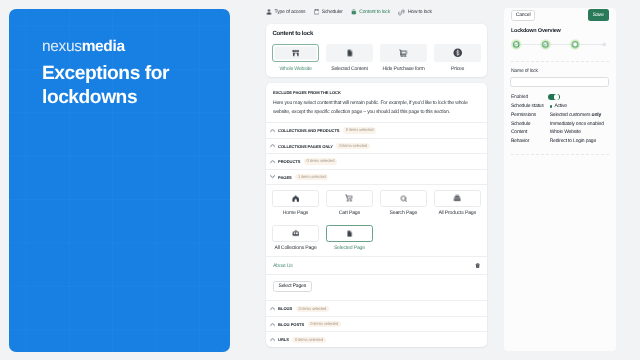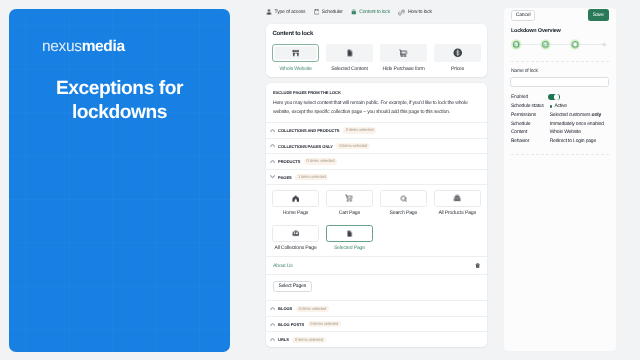--- a/index.html
+++ b/index.html
@@ -24,22 +24,22 @@
       linear-gradient(to right, rgba(255,255,255,.026) 1px, transparent 1px),
       linear-gradient(to bottom, rgba(255,255,255,.026) 1px, transparent 1px);
     background-size: 43.4px 43.4px;
     background-position: 16.5px 16.5px;
   }
   .promo-inner { position: relative; padding: 29px 33px 0 33px; }
   .brand { font-size: 15.5px; letter-spacing: -0.35px; color: #ffffff; line-height: 17px; }
   .brand .light { font-weight: 400; color: #e2edfa; }
   .brand .bold { font-weight: 700; }
   .promo-h1 {
-    margin-top: 22px; font-size: 19.2px; line-height: 23.5px; font-weight: 700;
-    color: #fff; letter-spacing: -0.45px; text-align: center;
+    margin-top: 7px; font-size: 19.2px; line-height: 23.5px; font-weight: 700;
+    color: #fff; letter-spacing: -0.45px;
   }
   .promo-p {
     position: absolute; left: 33px; top: 200px; width: 190px;
     font-size: 12.2px; line-height: 18.5px; color: #eaf2fc; font-weight: 400;
     letter-spacing: 0.26px; white-space: pre-line;
   }
 
   
   .center { position: absolute; left: 266px; top: 0; width: 221px; }
   .tabs { display: flex; align-items: center; height: 24px; gap: 0; padding-left: 0px; }

